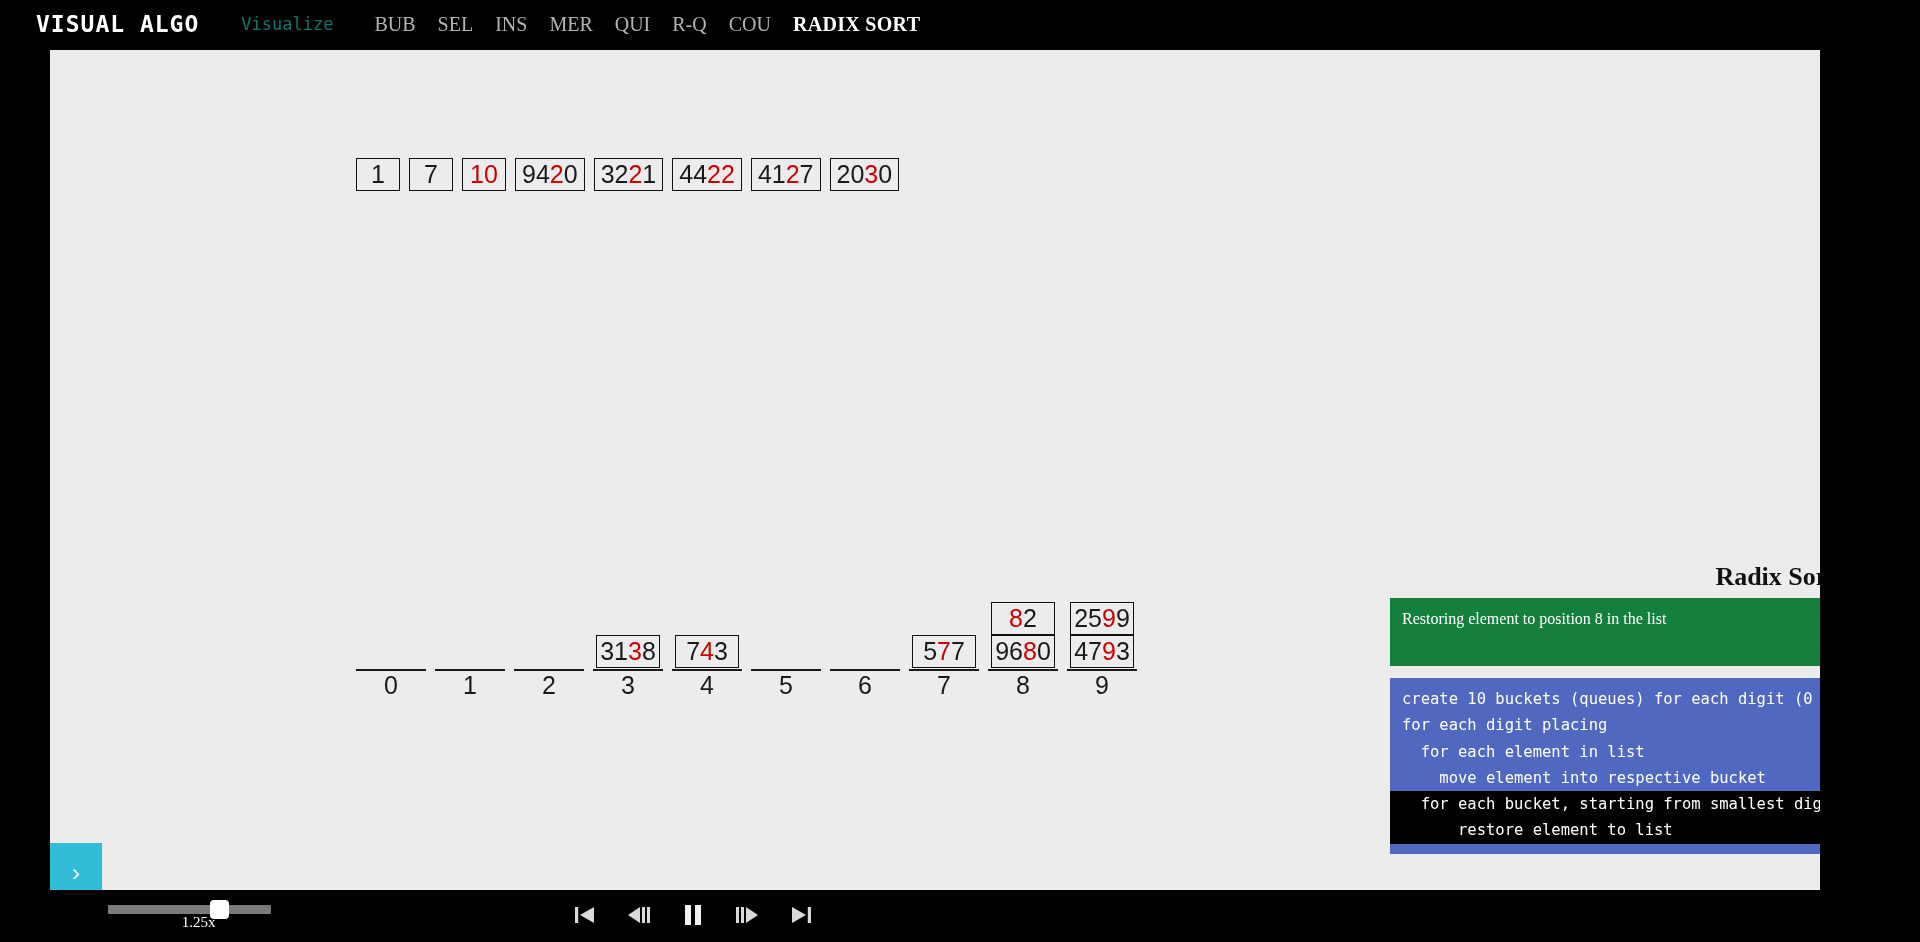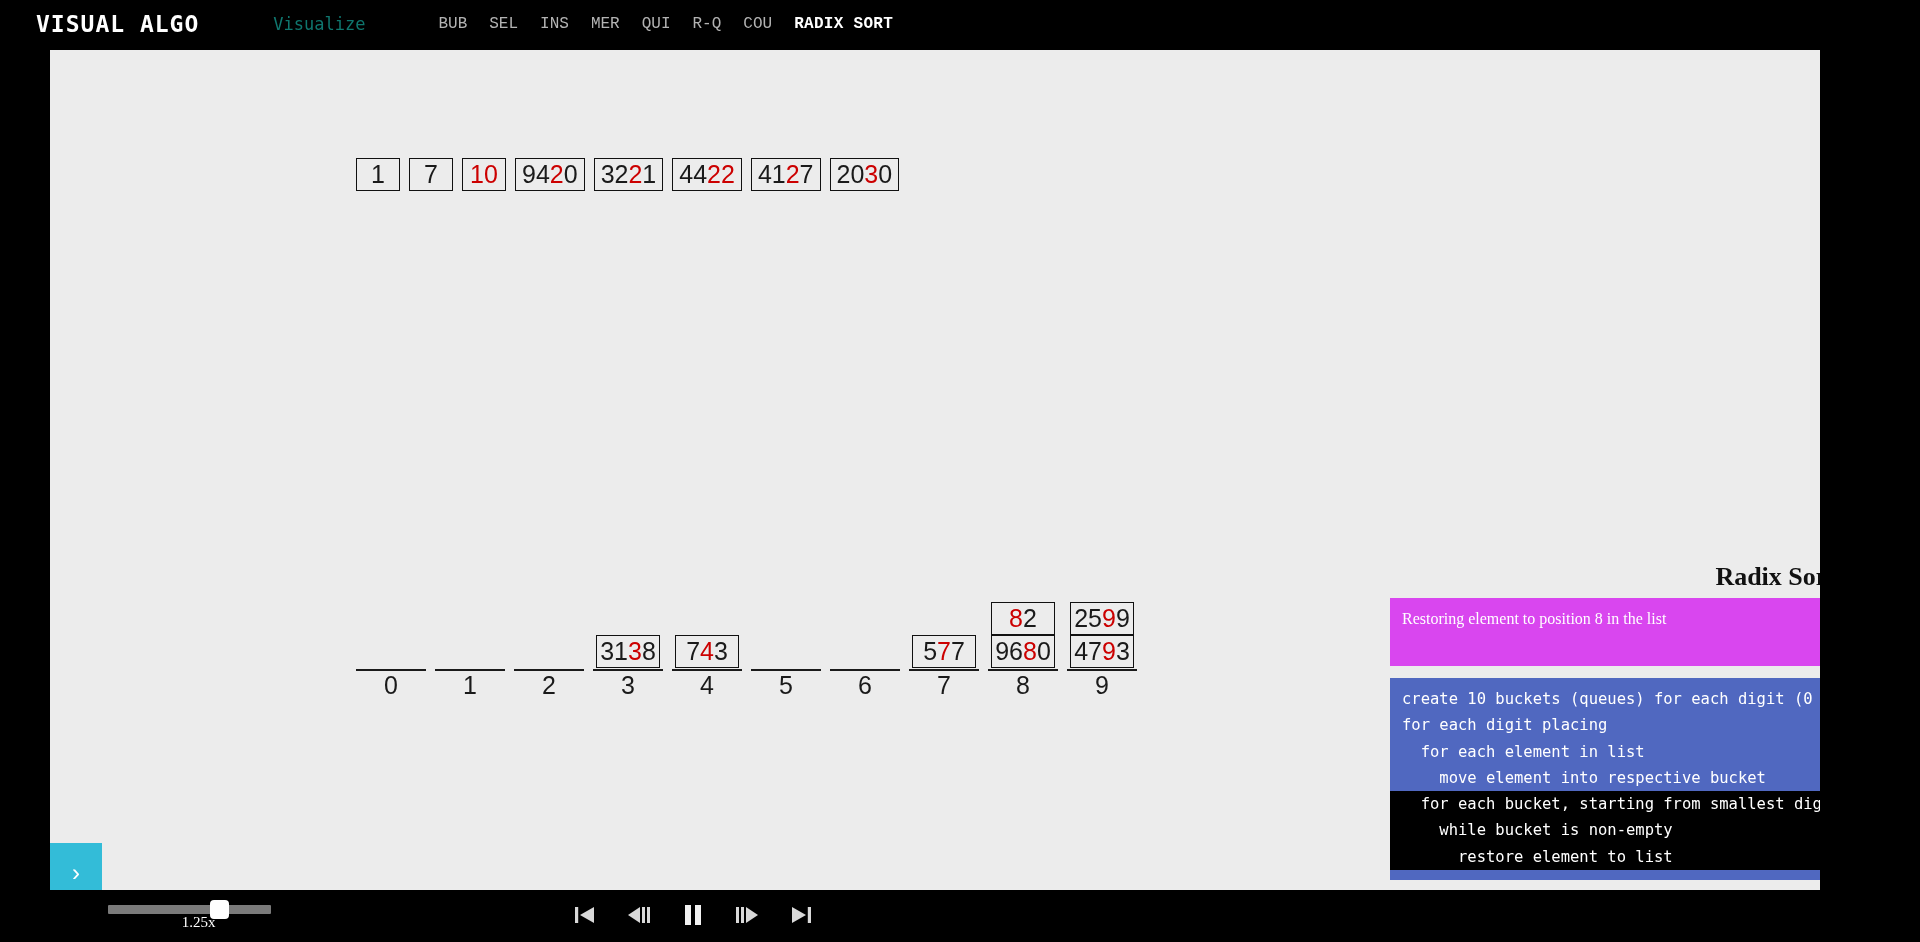--- a/index.html
+++ b/index.html
@@ -7,35 +7,35 @@
     width: 1920px; height: 942px;
     background: #000;
     font-family: "Liberation Sans", sans-serif;
     overflow: hidden;
   }
   #root { position: relative; width: 1920px; height: 942px; background: #000; }
 
   
   .navbar {
     position: absolute; top: 0; left: 0; width: 1920px; height: 48px;
-    background: #000; display: flex; align-items: center; gap: 32px;
+    background: #000; display: flex; align-items: center;
   }
   .brand {
     color: #ffffff; font-family: "DejaVu Sans Mono", monospace;
     font-size: 23px; font-weight: bold; letter-spacing: 1px;
     margin-left: 36px; white-space: nowrap;
   }
   .nav-visualize {
     color: #0f766e; font-family: "DejaVu Sans Mono", monospace;
     font-size: 17px; margin-left: 42px; white-space: nowrap;
   }
   .nav-links { display: flex; align-items: center; margin-left: 30px; gap: 0px; }
   .nav-link {
-    color: #b3b3b3; font-family: Liberation Mono, monospace;
-    font-size: 16px; padding: 0 11px; white-space: nowrap; cursor: pointer;
+    color: #b3b3b3; font-family: Liberation Serif, serif;
+    font-size: 20px; padding: 0 11px; white-space: nowrap; cursor: pointer;
   }
   .nav-link.active { color: #ffffff; font-weight: bold; letter-spacing: .3px; }
 
   
   .canvas {
     position: absolute; left: 50px; top: 50px;
     width: 1770px; height: 840px; background: #ececec; overflow: hidden;
   }
 
   
@@ -71,21 +71,21 @@
     color: #1a1a1a; margin-top: 1px; line-height: 1.05;
   }
   .panel-title {
     position: absolute; left: 1200px; top: 512px; width: 640px;
     text-align: right; padding-right: 54px;
     font-family: "Liberation Serif", serif; font-size: 26px;
     font-weight: bold; color: #111111;
   }
   .msg-box {
     position: absolute; left: 1340px; top: 548px;
-    width: 516px; height: 68px; background: #d946ef;
+    width: 516px; height: 68px; background: #15803d;
   }
   .msg-text {
     color: #ffffff; font-family: "Liberation Serif", serif;
     font-size: 16px; padding: 12px 0 0 12px;
   }
   .code-box {
     position: absolute; left: 1340px; top: 628px;
     width: 516px; background: #5068c0;
     font-family: "DejaVu Sans Mono", monospace; font-size: 15.5px;
     padding: 8px 0 0 0;
@@ -286,21 +286,20 @@
     <div class="msg-box">
       <div class="msg-text">Restoring element to position 8 in the list</div>
     </div>
 
     <div class="code-box" id="code-box">
         <div class="code-line">create 10 buckets (queues) for each digit (0 to 9)</div>
         <div class="code-line">for each digit placing</div>
         <div class="code-line">  for each element in list</div>
         <div class="code-line">    move element into respective bucket</div>
         <div class="code-line hl">  for each bucket, starting from smallest digit</div>
-        <div class="code-line hl">    while bucket is non-empty</div>
         <div class="code-line hl">      restore element to list</div>
         <div class="code-tail"></div>
       </div>
 
     <div class="tab-cyan">›</div>
   </div>
 
   <div class="controlbar">
 
     <div class="speed-wrap">

